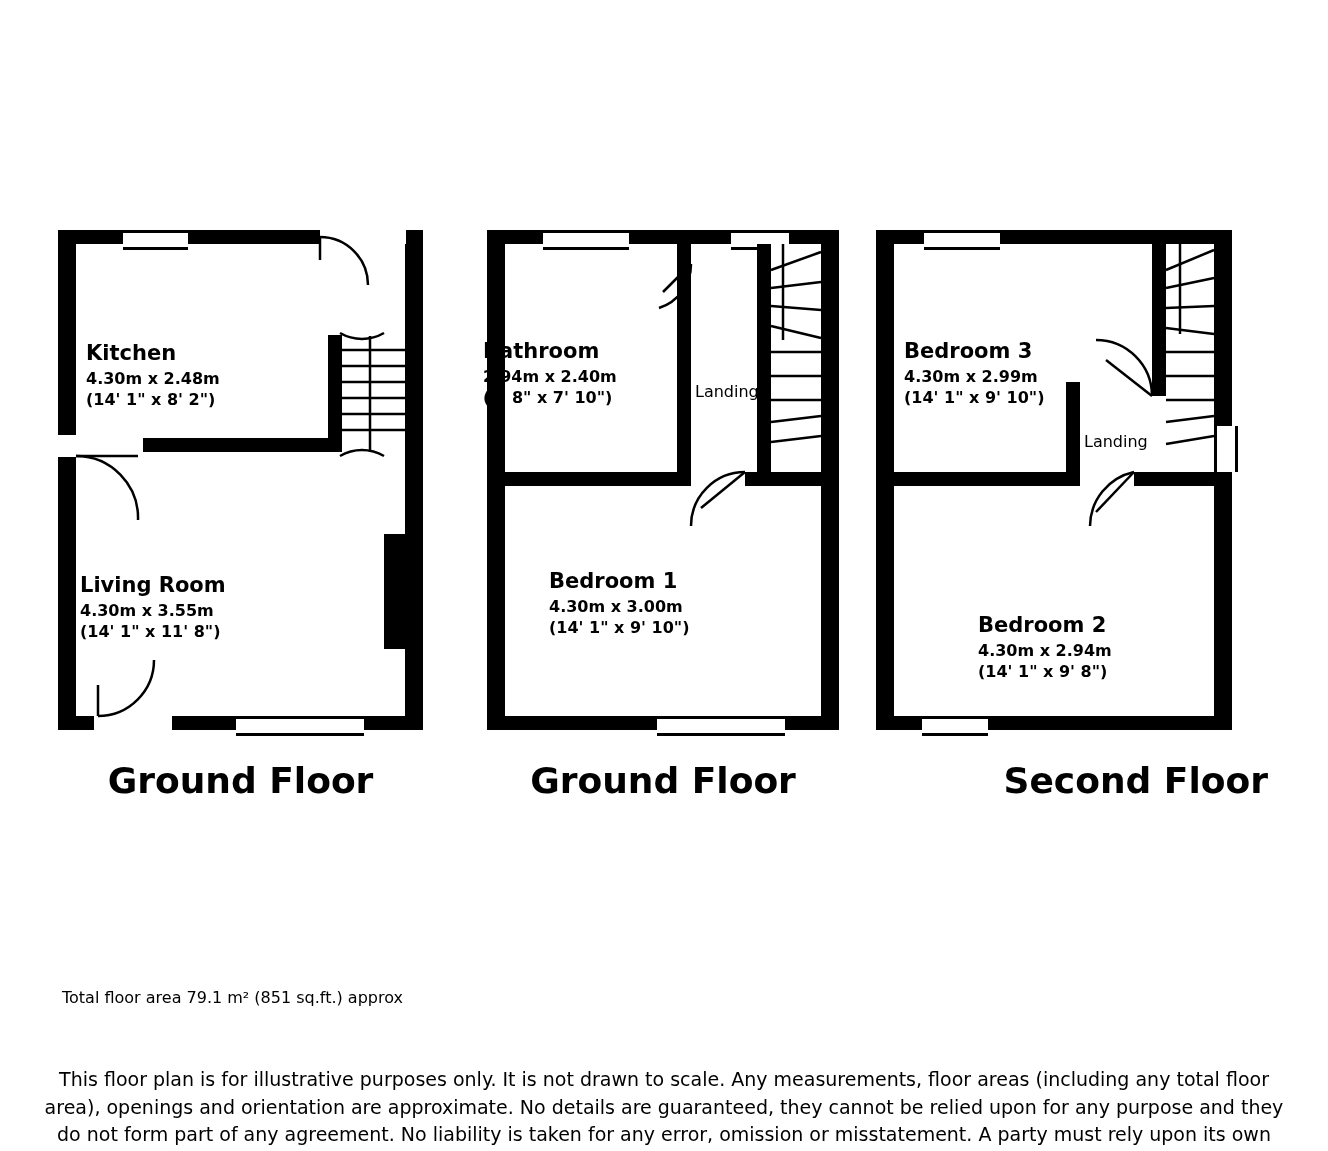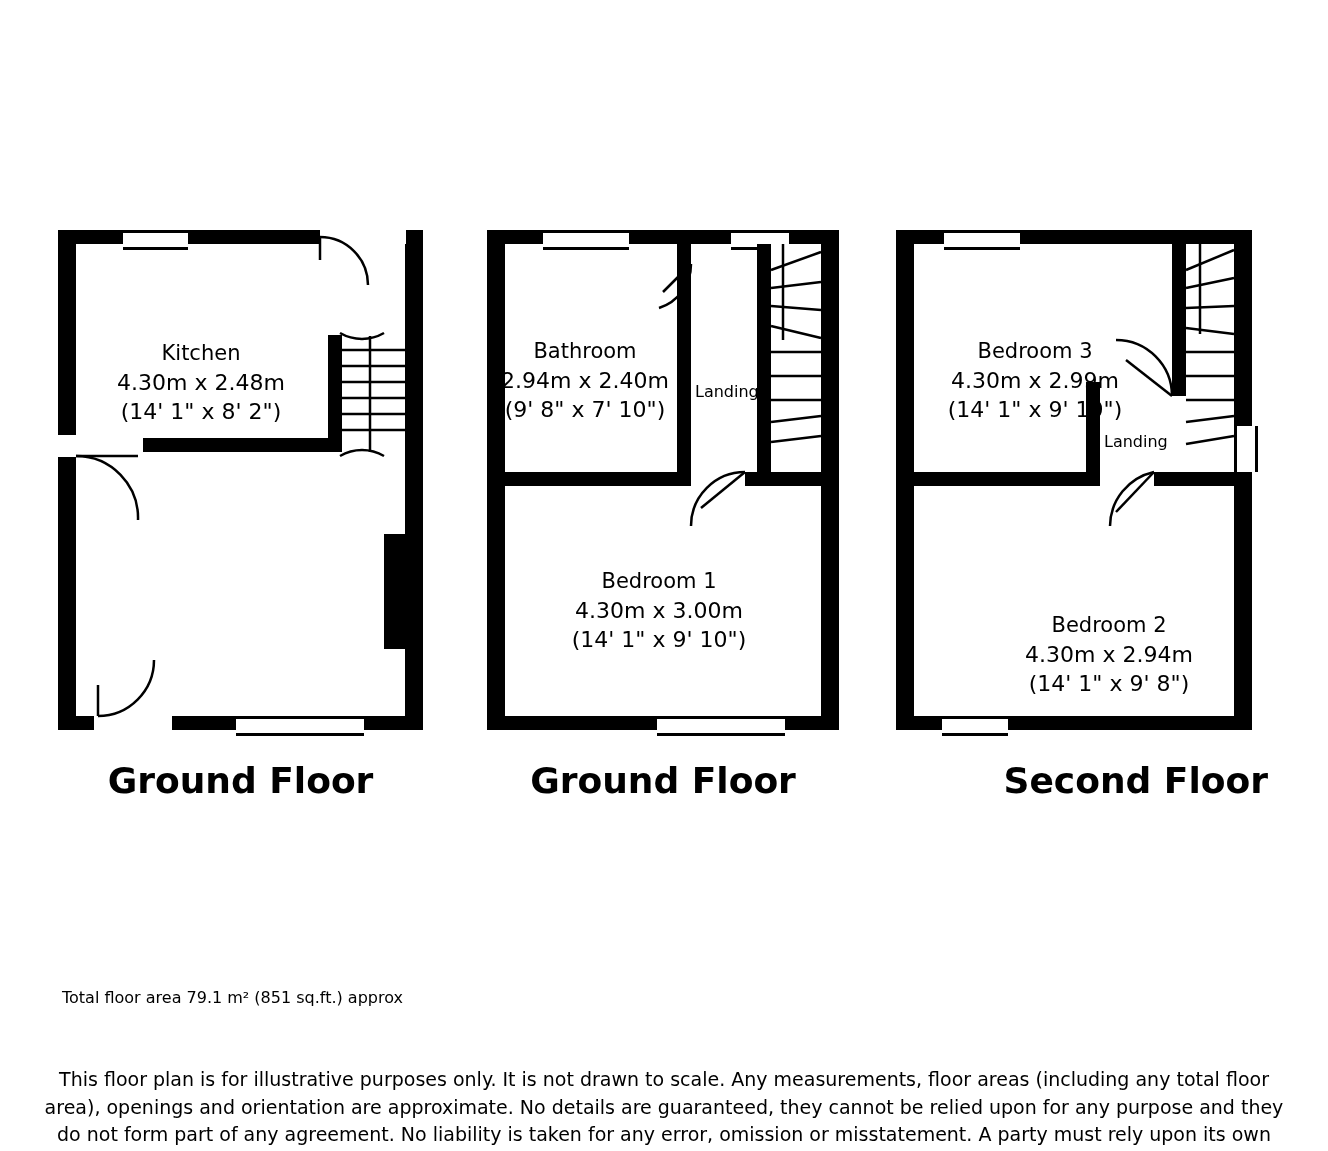--- a/index.html
+++ b/index.html
@@ -46,29 +46,30 @@
     border-bottom: 3px solid #000;
   }
   .win.v {
     border-top: none;
     border-bottom: none;
     border-left: 3px solid #000;
     border-right: 3px solid #000;
   }
   .room-label {
     position: absolute;
-    text-align: center;
+    text-align: left;
     white-space: nowrap;
     line-height: 1.33;
+    font-weight: bold;
   }
   .room-name {
     font-size: 21px;
   }
   .room-dims {
-    font-size: 22px;
+    font-size: 16px;
   }
   .small-label {
     position: absolute;
     font-size: 16px;
     white-space: nowrap;
   }
   svg.overlay {
     position: absolute;
     left: 0;
     top: 0;
@@ -153,20 +154,25 @@
       <g stroke="#000" stroke-width="2.5" fill="none">
         <path d="M 40 486 A 56 56 0 0 0 96 430"></path>
         <line x1="40" y1="486" x2="40" y2="455"></line>
       </g>
     </svg>
 
     <div class="room-label" style="left:28px; top:110px; width:230px;">
       <div class="room-name">Kitchen</div>
       <div class="room-dims">4.30m x 2.48m</div>
       <div class="room-dims">(14' 1" x 8' 2")</div>
+    </div>
+    <div class="room-label" style="left:22px; top:342px; width:250px;">
+      <div class="room-name">Living Room</div>
+      <div class="room-dims">4.30m x 3.55m</div>
+      <div class="room-dims">(14' 1" x 11' 8")</div>
     </div>
   </div>
   <div class="floor-title" style="left:58px; top:760px; width:365px;">Ground Floor</div>
 
   <div class="floor" style="left:487px; width:410px; height:500px;">
 
     <div class="wall" style="left:0px; top:0px; width:352px; height:14px;"></div>
     <div class="wall" style="left:0px; top:0px; width:18px; height:500px;"></div>
     <div class="wall" style="left:334px; top:0px; width:18px; height:500px;"></div>
     <div class="wall" style="left:0px; top:486px; width:352px; height:14px;"></div>
@@ -217,21 +223,21 @@
     </div>
     <div class="small-label" style="left:208px; top:152px;">Landing</div>
     <div class="room-label" style="left:62px; top:338px; width:220px;">
       <div class="room-name">Bedroom 1</div>
       <div class="room-dims">4.30m x 3.00m</div>
       <div class="room-dims">(14' 1" x 9' 10")</div>
     </div>
   </div>
   <div class="floor-title" style="left:487px; top:760px; width:352px;">Ground Floor</div>
 
-  <div class="floor" style="left:896px; width:356px; height:500px;">
+  <div class="floor" style="left:876px; width:356px; height:500px;">
 
     <div class="wall" style="left:0px; top:0px; width:356px; height:14px;"></div>
     <div class="wall" style="left:0px; top:0px; width:18px; height:500px;"></div>
     <div class="wall" style="left:338px; top:0px; width:18px; height:500px;"></div>
     <div class="wall" style="left:0px; top:486px; width:356px; height:14px;"></div>
 
     <div class="win" style="left:48px; top:0px; width:76px; height:14px;"></div>
 
     <div class="wall" style="left:276px; top:14px; width:14px; height:152px;"></div>
 

